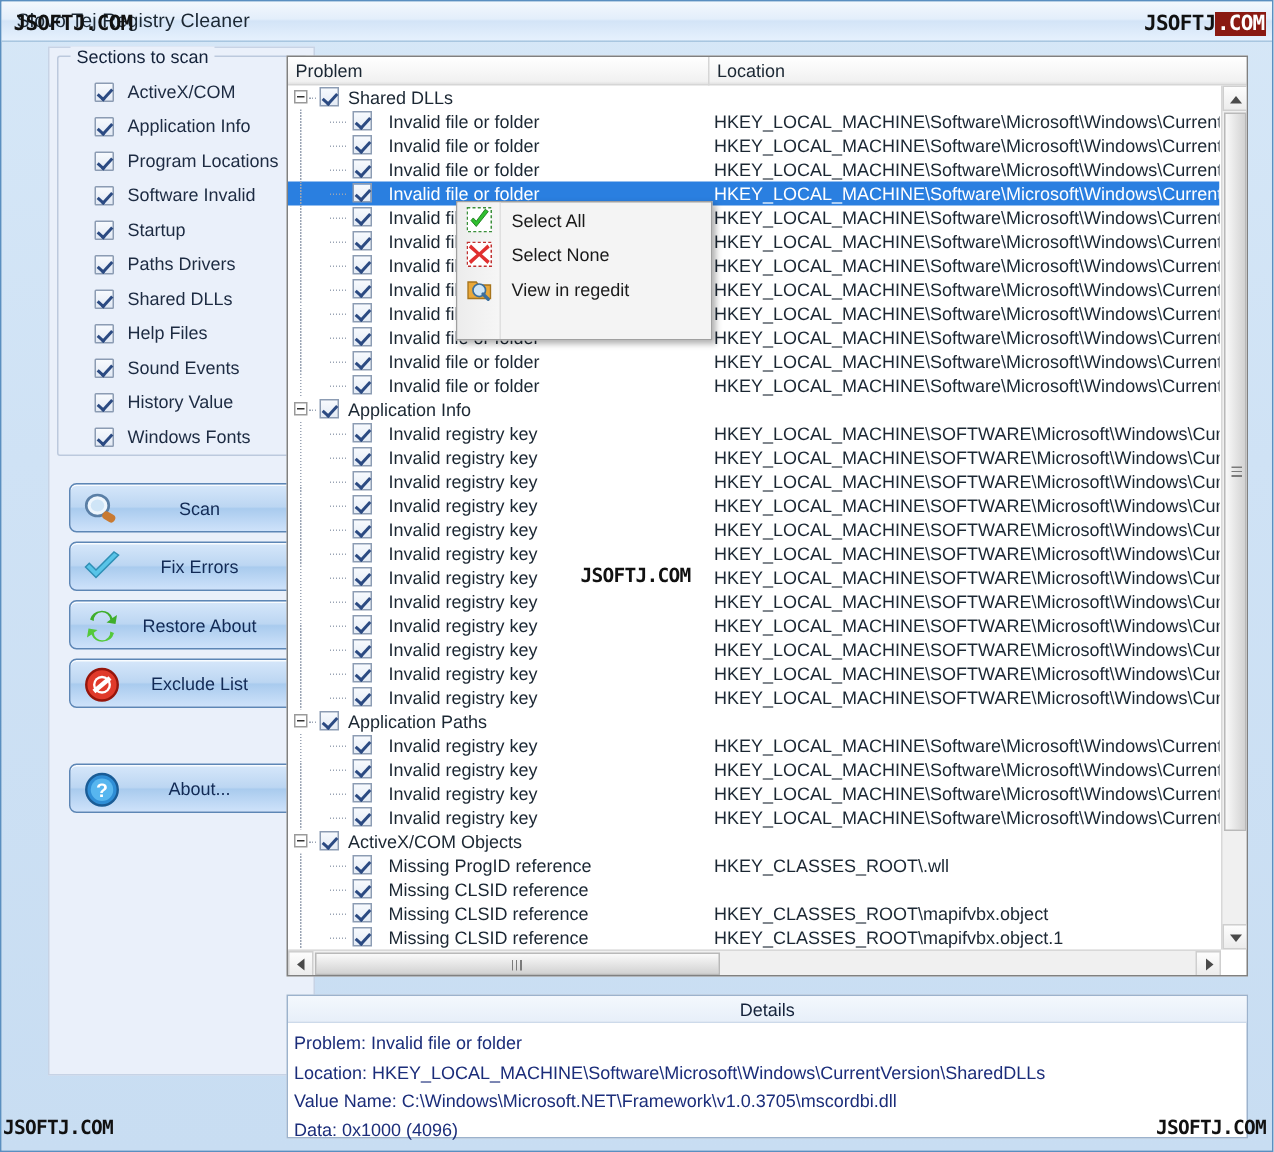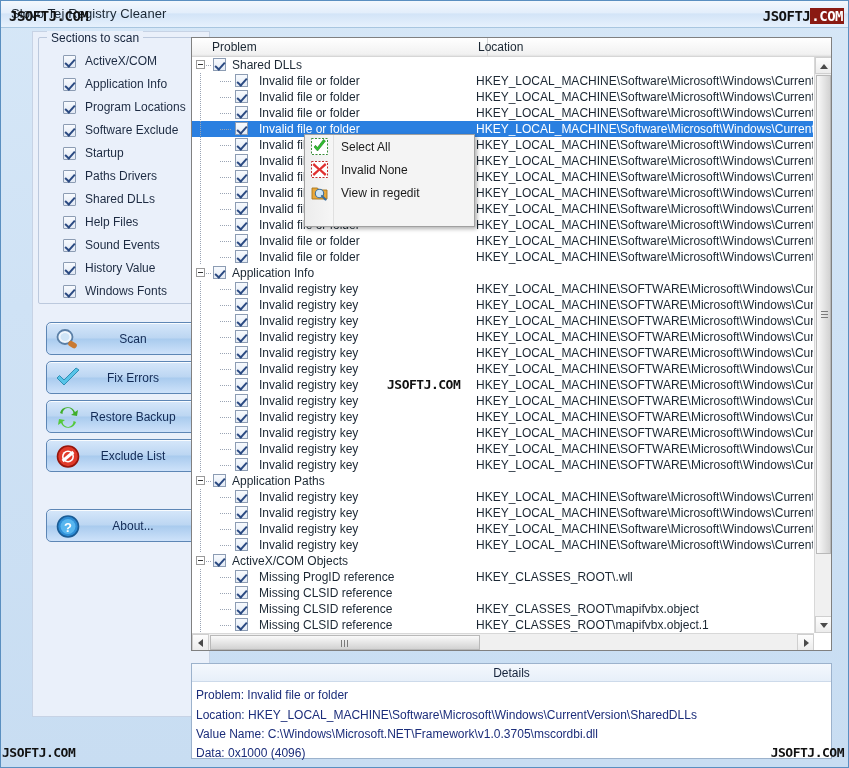--- a/index.html
+++ b/index.html
@@ -141,21 +141,21 @@
     height: 19px;
     background: linear-gradient(to bottom,#ffffff,#f1f1f1 90%,#e2e2e2);
     border-bottom: 1px solid #d6d6d6;
   }
   .lv-head .col {
     position: absolute; top: 0; height: 19px;
     border-right: 1px solid #d6d6d6;
     font-size: 12px; color: #1b2733;
     padding: 2px 0 0 5px;
   }
-  .lv-col-problem { left: 15px; width: 281px; }
+  .lv-col-problem { left: 0; width: 281px; }
   .lv-col-location { left: 281px; width: 360px; }
 
   .lv-body {
     position: absolute; left: 0; top: 19px;
     right: 18px; bottom: 18px;
     overflow: hidden;
   }
   .row {
     position: relative;
     height: 16px; width: 100%;
@@ -340,21 +340,21 @@
         <div class="chk-row" style="top: 41px;">
           <span class="chk"></span>
           <span class="chk-label">Application Info</span>
         </div>
         <div class="chk-row" style="top: 64px;">
           <span class="chk"></span>
           <span class="chk-label">Program Locations</span>
         </div>
         <div class="chk-row" style="top: 87px;">
           <span class="chk"></span>
-          <span class="chk-label">Software Exclude</span>
+          <span class="chk-label">Software Invalid</span>
         </div>
         <div class="chk-row" style="top: 110px;">
           <span class="chk"></span>
           <span class="chk-label">Startup</span>
         </div>
         <div class="chk-row" style="top: 133px;">
           <span class="chk"></span>
           <span class="chk-label">Paths Drivers</span>
         </div>
         <div class="chk-row" style="top: 156px;">
@@ -391,21 +391,21 @@
           <span class="sbtn-ico"><svg viewBox="0 0 26 25">
               <path d="M2 12 L9 19 L24 4 L21 2 L9 14 L4.5 9.5 Z" fill="#58c4e8" stroke="#2f8fb5" stroke-width="1"></path>
             </svg></span>
           <span class="sbtn-text">Fix Errors</span>
         </div>
         <div class="sbtn" style="top: 368px;">
           <span class="sbtn-ico"><svg viewBox="0 0 26 25">
               <path d="M5 8 A8 8 0 0 1 20 7 l3-2 -1 6 -6 -1 2.5-1.8 A5.5 5.5 0 0 0 7.5 9 Z" fill="#3fae2a"></path>
               <path d="M21 17 A8 8 0 0 1 6 18 l-3 2 1-6 6 1 -2.5 1.8 A5.5 5.5 0 0 0 18.5 16 Z" fill="#54c93a"></path>
             </svg></span>
-          <span class="sbtn-text">Restore Backup</span>
+          <span class="sbtn-text">Restore About</span>
         </div>
         <div class="sbtn" style="top: 407px;">
           <span class="sbtn-ico"><svg viewBox="0 0 26 25">
               <circle cx="13" cy="12.5" r="10.5" fill="#e03a2a" stroke="#96150b" stroke-width="1.6"></circle>
               <circle cx="13" cy="12.5" r="6" fill="#fff"></circle>
               <circle cx="13" cy="12.5" r="4.4" fill="#e03a2a"></circle>
               <rect x="6" y="11" width="14" height="3" fill="#fff" transform="rotate(-40 13 12.5)"></rect>
             </svg></span>
           <span class="sbtn-text">Exclude List</span>
         </div>
@@ -706,21 +706,21 @@
             <rect x="0.5" y="0.5" width="16" height="16" fill="#fff" stroke="#3a8f3a" stroke-dasharray="2,1.5"></rect>
             <path d="M3 9 L6.5 13 L14.5 3 L12.5 1.5 L6.5 9.5 L4.5 7.3 Z" fill="#2fbf2f" stroke="#1c7a1c" stroke-width="0.6"></path>
           </svg></span>
         <span class="ctxlabel">Select All</span>
       </div>
       <div class="ctxitem">
         <span class="ctxico"><svg viewBox="0 0 17 17">
             <rect x="0.5" y="0.5" width="16" height="16" fill="#fff" stroke="#c03030" stroke-dasharray="2,1.5"></rect>
             <path d="M3 2 L8.5 7.2 L14 2 L15.5 4 L10.3 8.5 L15.5 13 L14 15 L8.5 9.8 L3 15 L1.5 13 L6.7 8.5 L1.5 4 Z" fill="#e03030"></path>
           </svg></span>
-        <span class="ctxlabel">Invalid None</span>
+        <span class="ctxlabel">Select None</span>
       </div>
       <div class="ctxitem">
         <span class="ctxico"><svg viewBox="0 0 17 17">
             <path d="M1 4 h5.5 l1.5 2 H16 v9 H1 Z" fill="#e9a83a" stroke="#a6741c" stroke-width="0.9"></path>
             <circle cx="8.5" cy="9.5" r="4.2" fill="#cfe6f7" stroke="#3c6f9c" stroke-width="1.1"></circle>
             <path d="M11 12 l3.5 3.5" stroke="#3c6f9c" stroke-width="2.2" stroke-linecap="round"></path>
           </svg></span>
         <span class="ctxlabel">View in regedit</span>
       </div>
     </div>

